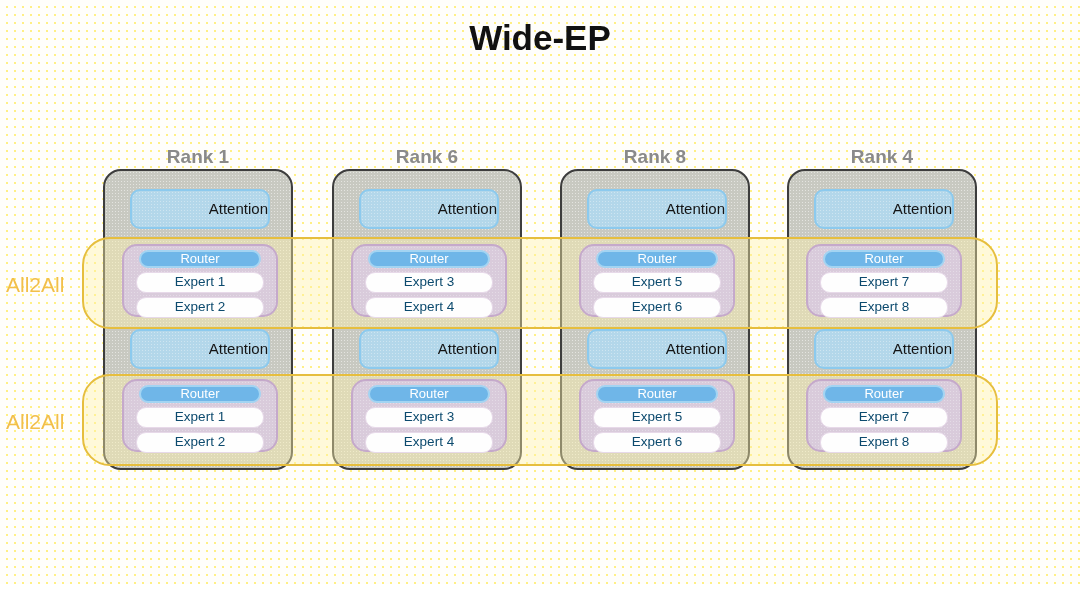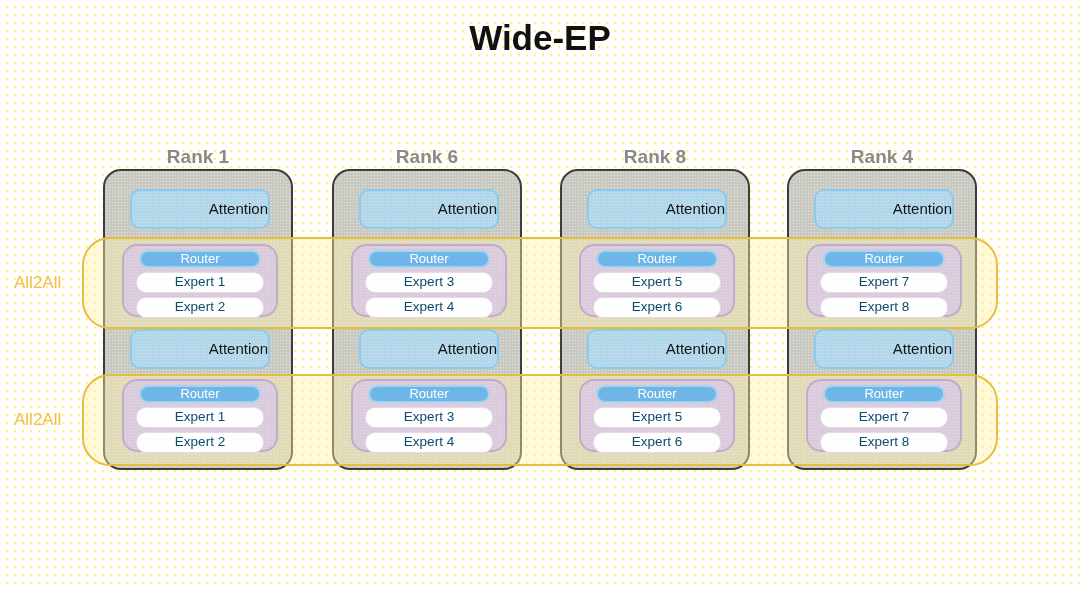--- a/index.html
+++ b/index.html
@@ -37,23 +37,23 @@
     border: 2px solid #e6be3e;
     border-radius: 28px;
     background: rgba(255,243,170,0.42);
     z-index: 2;
   }
   .band.b1 { top: 237px; }
   .band.b2 { top: 374px; }
 
   .all2all-label {
     position: absolute;
-    left: 14px;
+    left: 6px;
     width: 70px;
-    font-size: 17px;
+    font-size: 21px;
     color: #f2bf49;
     z-index: 2;
   }
   .all2all-label.l1 { top: 273px; }
   .all2all-label.l2 { top: 410px; }
 
   
   .rank {
     position: absolute;
     top: 146px;

